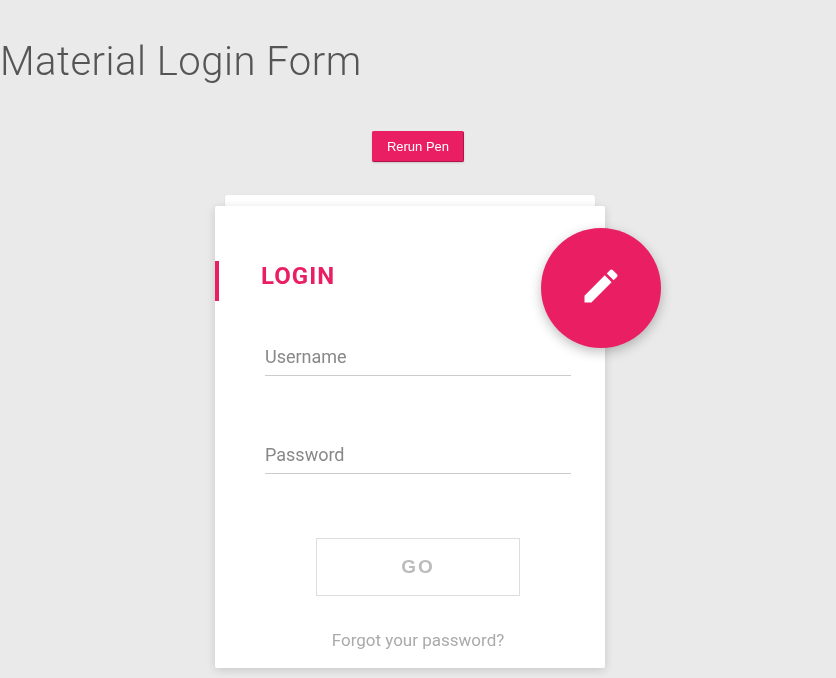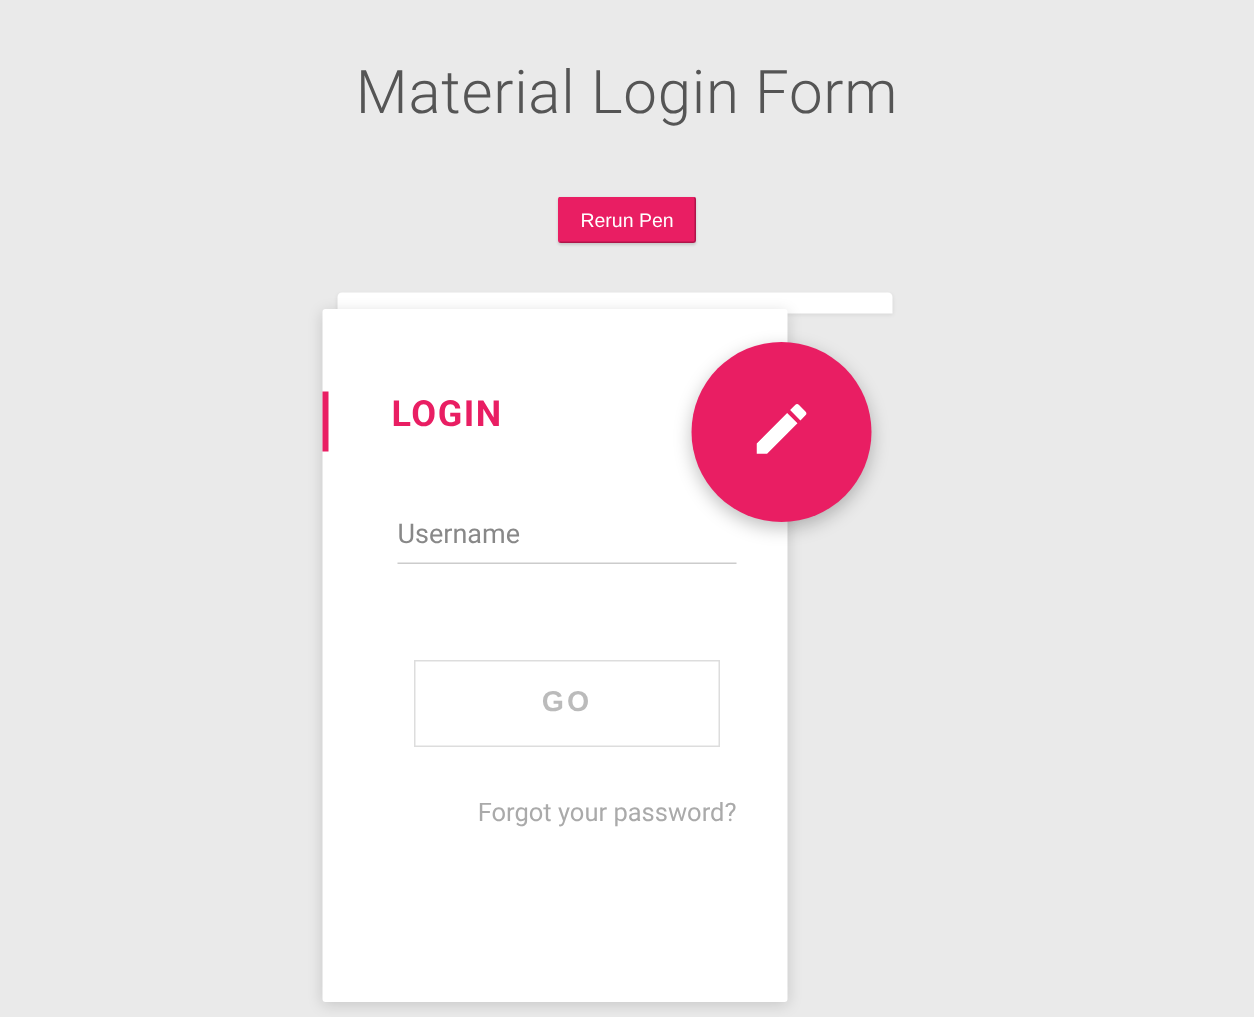--- a/index.html
+++ b/index.html
@@ -9,21 +9,20 @@
     }
     body {
       font-family: 'Roboto', 'Helvetica Neue', Arial, sans-serif;
       background: #eaeaea;
       width: 836px;
       height: 678px;
       overflow: hidden;
       position: relative;
     }
     .page-title {
-      text-align: center;
       font-size: 40px;
       font-weight: 300;
       color: #555;
       margin-top: 38px;
       letter-spacing: 0.5px;
     }
     .rerun-btn {
       display: block;
       margin: 46px auto 0 auto;
       background: #e91e63;
@@ -44,21 +43,21 @@
       width: 370px;
       height: 14px;
       background: #fff;
       border-radius: 3px 3px 0 0;
       box-shadow: 0 1px 3px rgba(0,0,0,0.08);
     }
     .card {
       position: absolute;
       left: 215px;
       top: 206px;
-      width: 310px;
+      width: 390px;
       background: #fff;
       border-radius: 2px;
       box-shadow: 0 2px 10px rgba(0,0,0,0.15);
       padding-bottom: 26px;
       height: 462px;
     }
     .card-header {
       position: relative;
       padding: 56px 46px 0 46px;
     }
@@ -128,21 +127,21 @@
       border: 1px solid #ddd;
       background: #fff;
       color: #bbb;
       font-size: 19px;
       font-weight: 700;
       letter-spacing: 2px;
       cursor: pointer;
     }
     .forgot-link {
       display: block;
-      text-align: right;
+      text-align: center;
       margin-top: 34px;
       color: #aaa;
       font-size: 17px;
       text-decoration: none;
       cursor: pointer;
     }
   </style>
 </head>
 <body>
 
@@ -163,16 +162,20 @@
           </svg>
       </span>
     </div>
   </div>
 
   <div class="form-area">
     <div class="field">
       <span class="field-label">Username</span>
       <input type="text" value="" style="">
     </div>
+    <div class="field">
+      <span class="field-label">Password</span>
+      <input type="password" value="" style="">
+    </div>
     <button class="go-btn">GO</button>
     <a class="forgot-link">Forgot your password?</a>
   </div>
 </div>
 
 </body></html>

